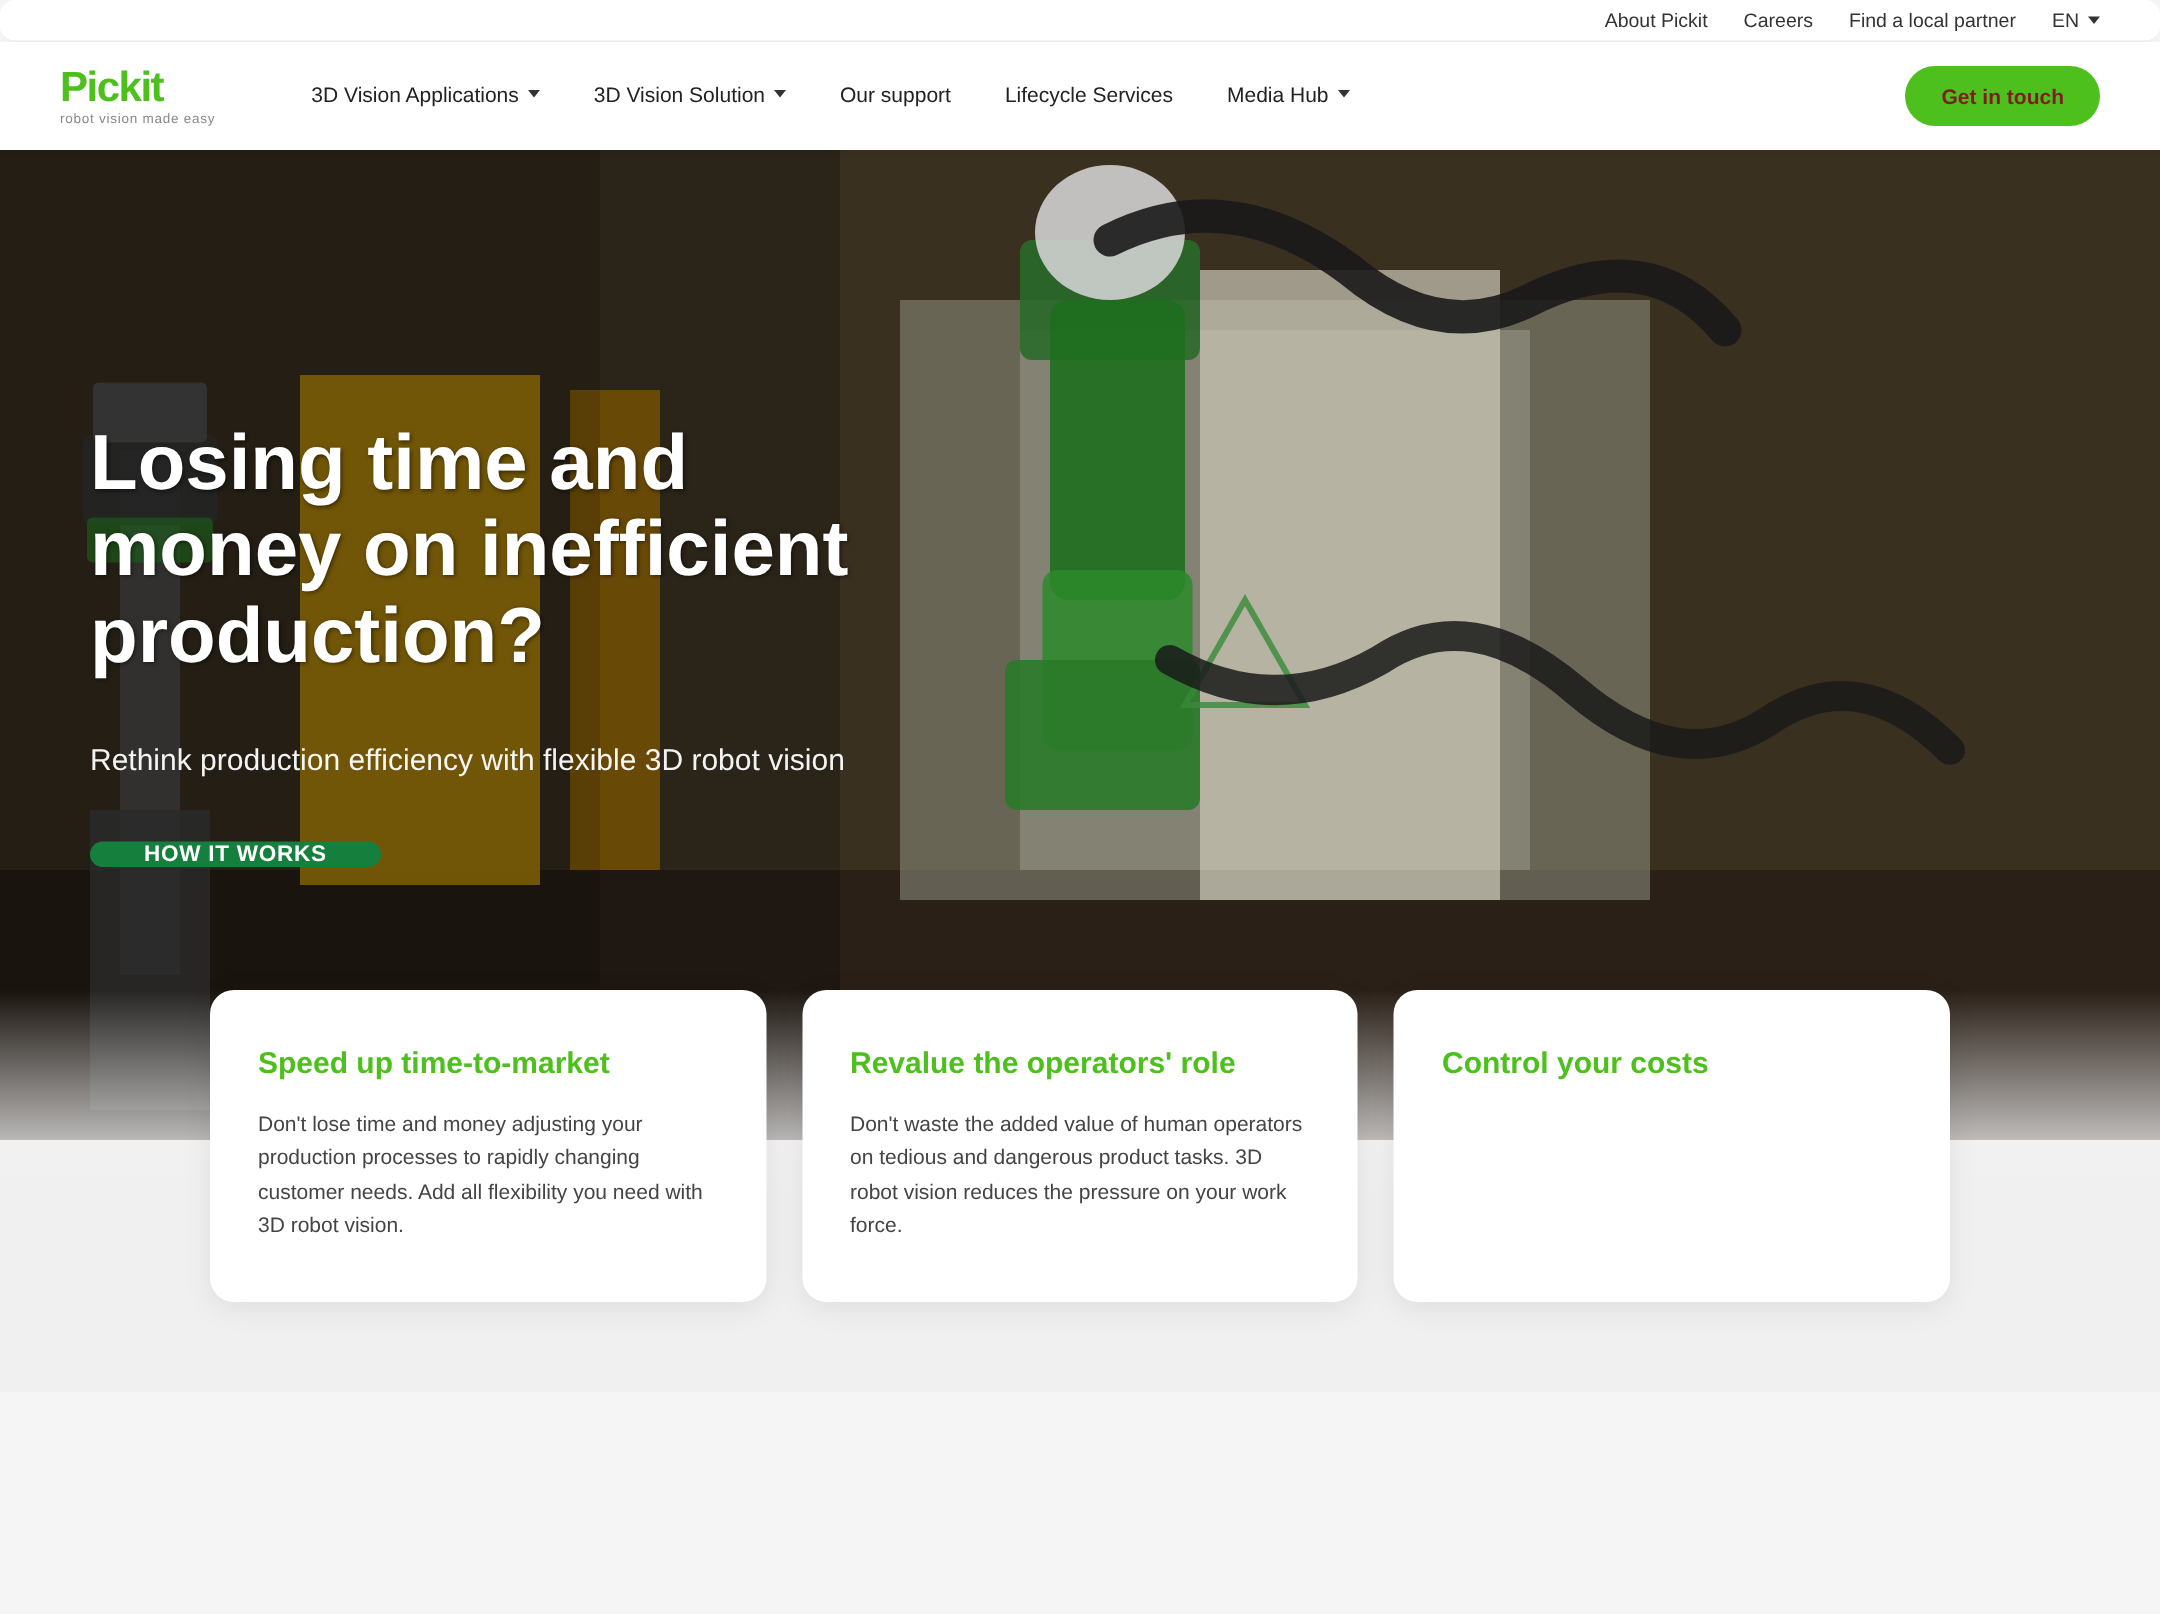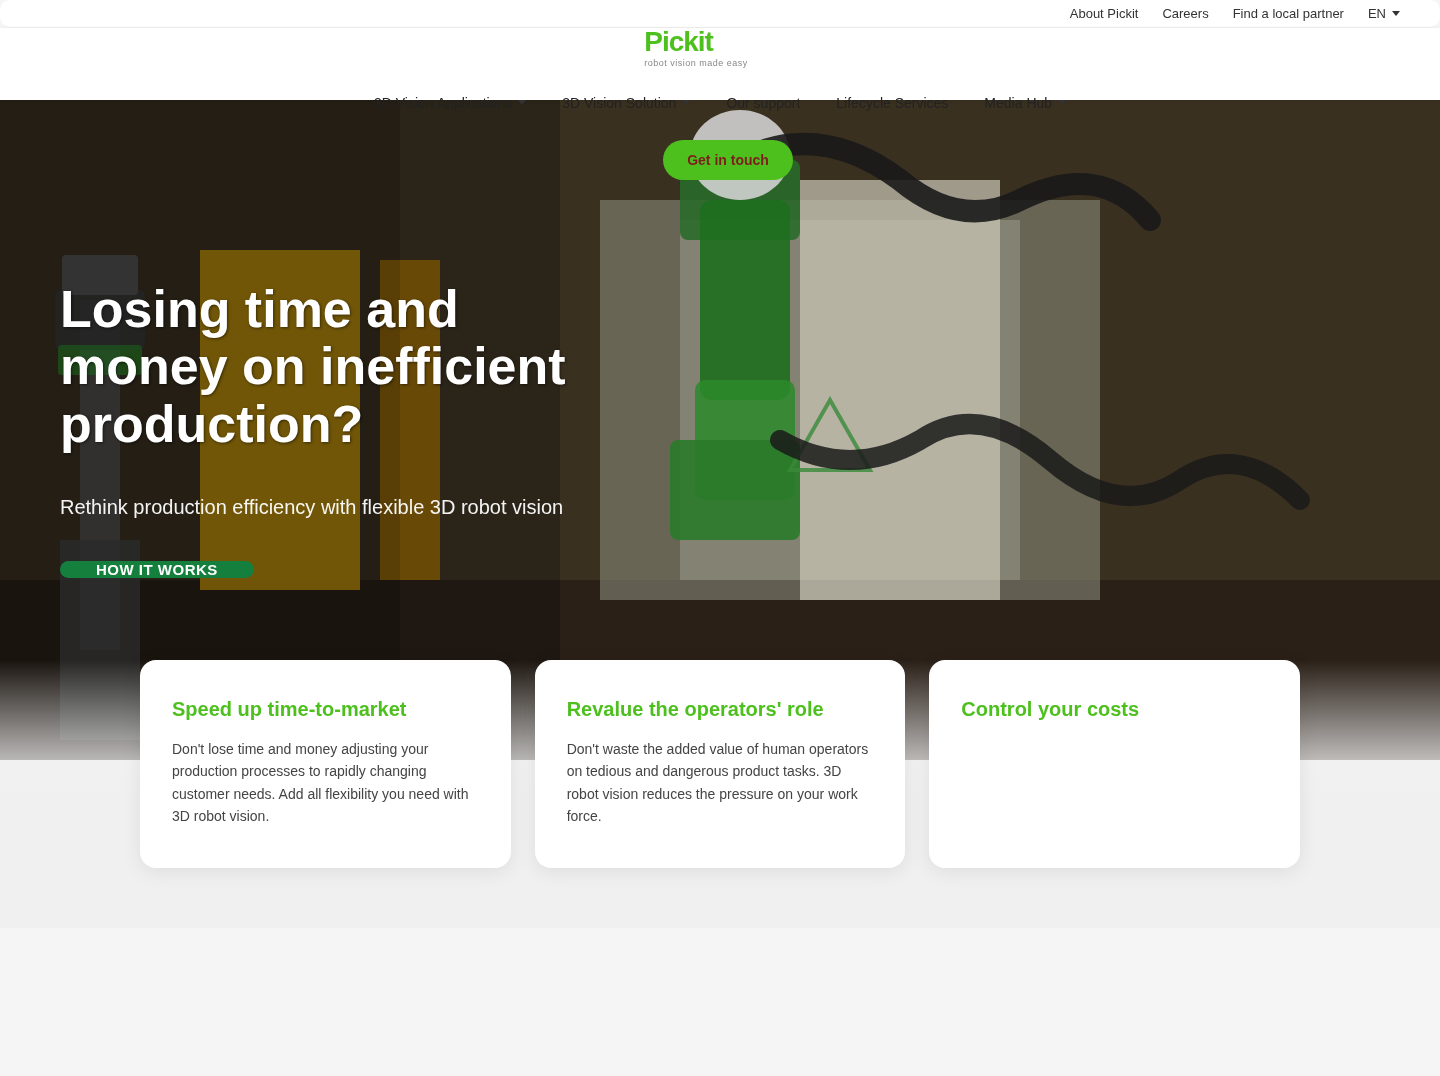--- a/index.html
+++ b/index.html
@@ -43,21 +43,20 @@
     
     .main-nav {
       background: #fff;
       display: flex;
       align-items: center;
       padding: 0 40px;
       height: 72px;
       position: relative;
       z-index: 100;
       box-shadow: 0 1px 4px rgba(0,0,0,0.08);
-      flex-direction: column;
     }
     .logo-area {
       display: flex;
       flex-direction: column;
       margin-right: 48px;
       cursor: pointer;
     }
     .logo-text {
       font-size: 28px;
       font-weight: 900;

